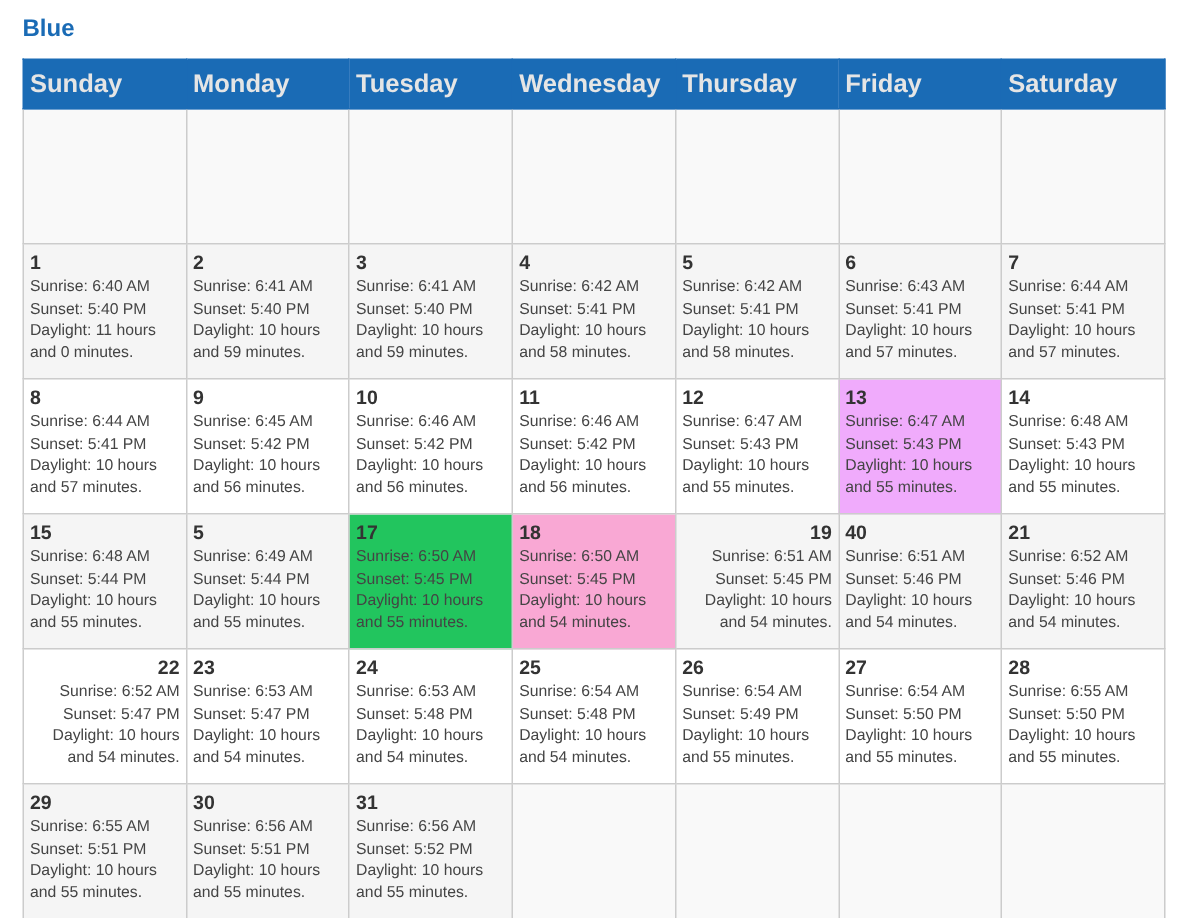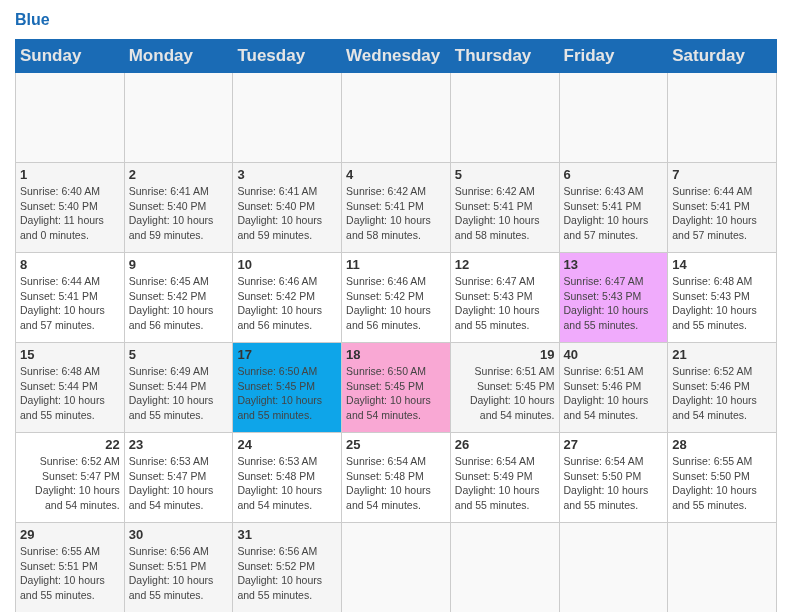--- a/index.html
+++ b/index.html
@@ -173,21 +173,21 @@
       </tr>
       <tr>
         <td style="background-color: rgb(245, 245, 245);">
           <span class="day-number">15</span>
           <div class="day-info">Sunrise: 6:48 AM<br>Sunset: 5:44 PM<br>Daylight: 10 hours and 55 minutes.</div>
         </td>
         <td style="background-color: rgb(245, 245, 245);">
           <span class="day-number">5</span>
           <div class="day-info">Sunrise: 6:49 AM<br>Sunset: 5:44 PM<br>Daylight: 10 hours and 55 minutes.</div>
         </td>
-        <td style="background-color: #0ea5e9; margin-top: 36px;">
+        <td style="background-color: #22c55e; margin-top: 36px;">
           <span class="day-number">17</span>
           <div class="day-info">Sunrise: 6:50 AM<br>Sunset: 5:45 PM<br>Daylight: 10 hours and 55 minutes.</div>
         </td>
         <td style="background-color: #f9a8d4;">
           <span class="day-number">18</span>
           <div class="day-info">Sunrise: 6:50 AM<br>Sunset: 5:45 PM<br>Daylight: 10 hours and 54 minutes.</div>
         </td>
         <td style="background-color: rgb(245, 245, 245); text-align: right;">
           <span class="day-number">19</span>
           <div class="day-info">Sunrise: 6:51 AM<br>Sunset: 5:45 PM<br>Daylight: 10 hours and 54 minutes.</div>

